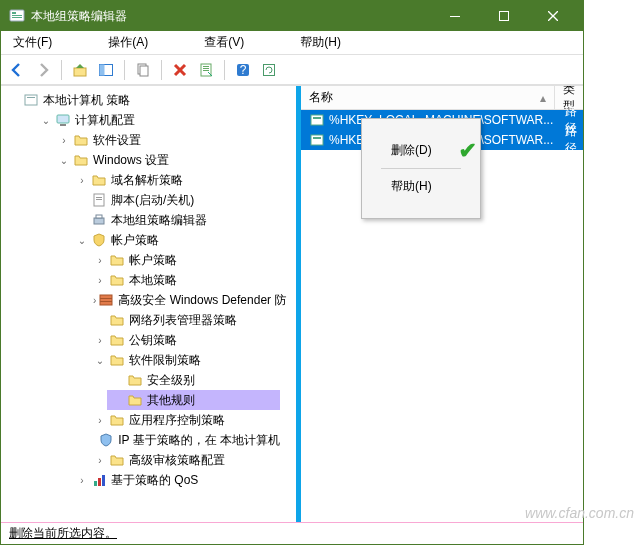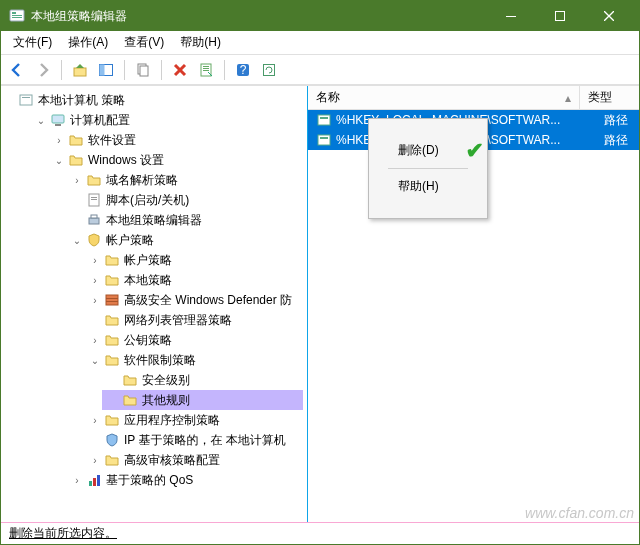--- a/index.html
+++ b/index.html
@@ -1,29 +1,29 @@
 <!DOCTYPE html>
 <html><head>
 <meta charset="utf-8">
 <style>
 * { margin:0; padding:0; box-sizing:border-box; font-family:"Microsoft YaHei","Segoe UI",Tahoma,sans-serif; font-size:12px; }
 html,body { width:640px; height:545px; overflow:hidden; background:#fff; }
-.window { width:640px; height:545px; display:flex; flex-direction:column; border:1px solid #4a7a2b; background:#fff; }
+.window { width:584px; height:545px; display:flex; flex-direction:column; border:1px solid #4a7a2b; background:#fff; }
 .titlebar { height:30px; background:#4a7a2b; color:#fff; display:flex; align-items:center; padding:0 8px; }
 .titlebar .icon { width:16px; height:16px; margin-right:6px; }
 .titlebar .title { flex:1; font-size:12px; }
 .titlebar .btns { display:flex; gap:4px; }
 .titlebar .btn { width:45px; height:28px; display:flex; align-items:center; justify-content:center; cursor:pointer; }
-.menubar { height:24px; display:flex; align-items:center; padding:0 4px; border-bottom:1px solid #e0e0e0; background:#fff; }
+.menubar { height:24px; display:flex; align-items:center; padding:0 4px; border-bottom:1px solid #e0e0e0; background:#fff;gap:40px; }
 .menubar .item { padding:2px 8px; cursor:pointer; }
 .toolbar { height:30px; display:flex; align-items:center; padding:0 4px; gap:2px; background:#fff; border-bottom:1px solid #e0e0e0; }
 .toolbar .tb { width:24px; height:24px; display:flex; align-items:center; justify-content:center; border:1px solid transparent; cursor:pointer; }
 .toolbar .sep { width:1px; height:20px; background:#d0d0d0; margin:0 4px; }
 .main { flex:1; display:flex; min-height:0; border-top:1px solid #e0e0e0; }
-.tree-pane { width:300px; border-right:1px solid #0ea5e9; overflow:auto; padding:4px 4px;margin-left:7px; }
+.tree-pane { width:300px; border-right:5px solid #0ea5e9; overflow:auto; padding:4px 16px; }
 .tree { list-style:none; }
 .tree li { list-style:none; white-space:nowrap; }
 .row { display:flex; align-items:center; height:20px; padding-left:4px; cursor:pointer; }
 .row.sel { background:#c4b5fd; }
 .tw { width:14px; display:inline-flex; justify-content:center; color:#6a6a6a; font-size:10px; }
 .ic { width:16px; height:16px; margin:0 4px 0 2px; display:inline-flex; align-items:center; justify-content:center; }
 .row .lbl { }
 .children { padding-left:18px; }
 .list-pane { flex:1; display:flex; flex-direction:column; position:relative; overflow:hidden; }
 .list-head { height:24px; display:flex; border-bottom:1px solid #e0e0e0; background:#fcfcfc; }

